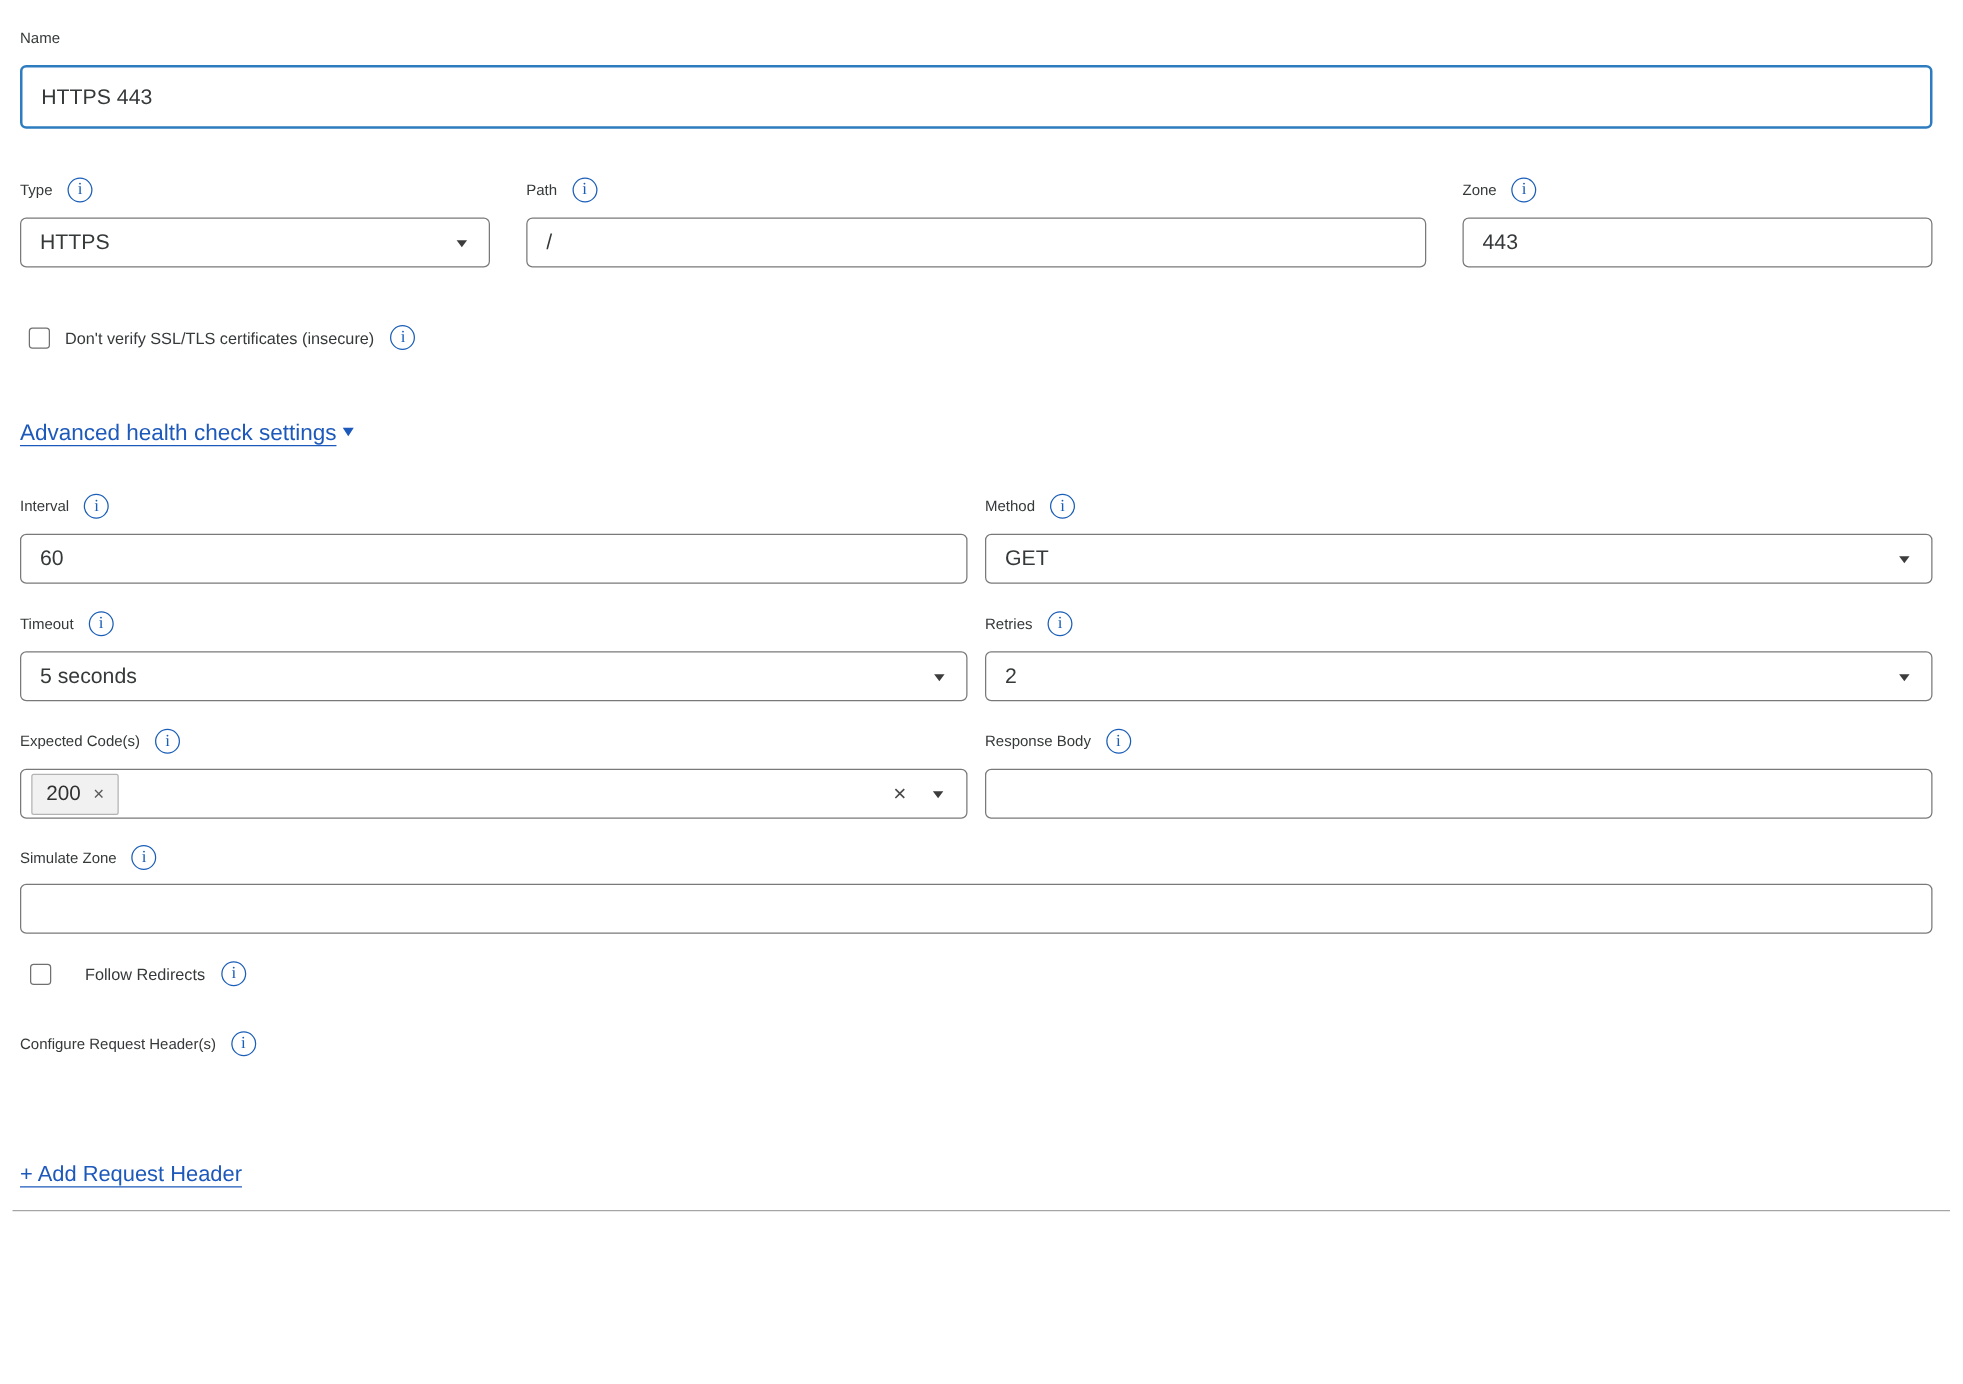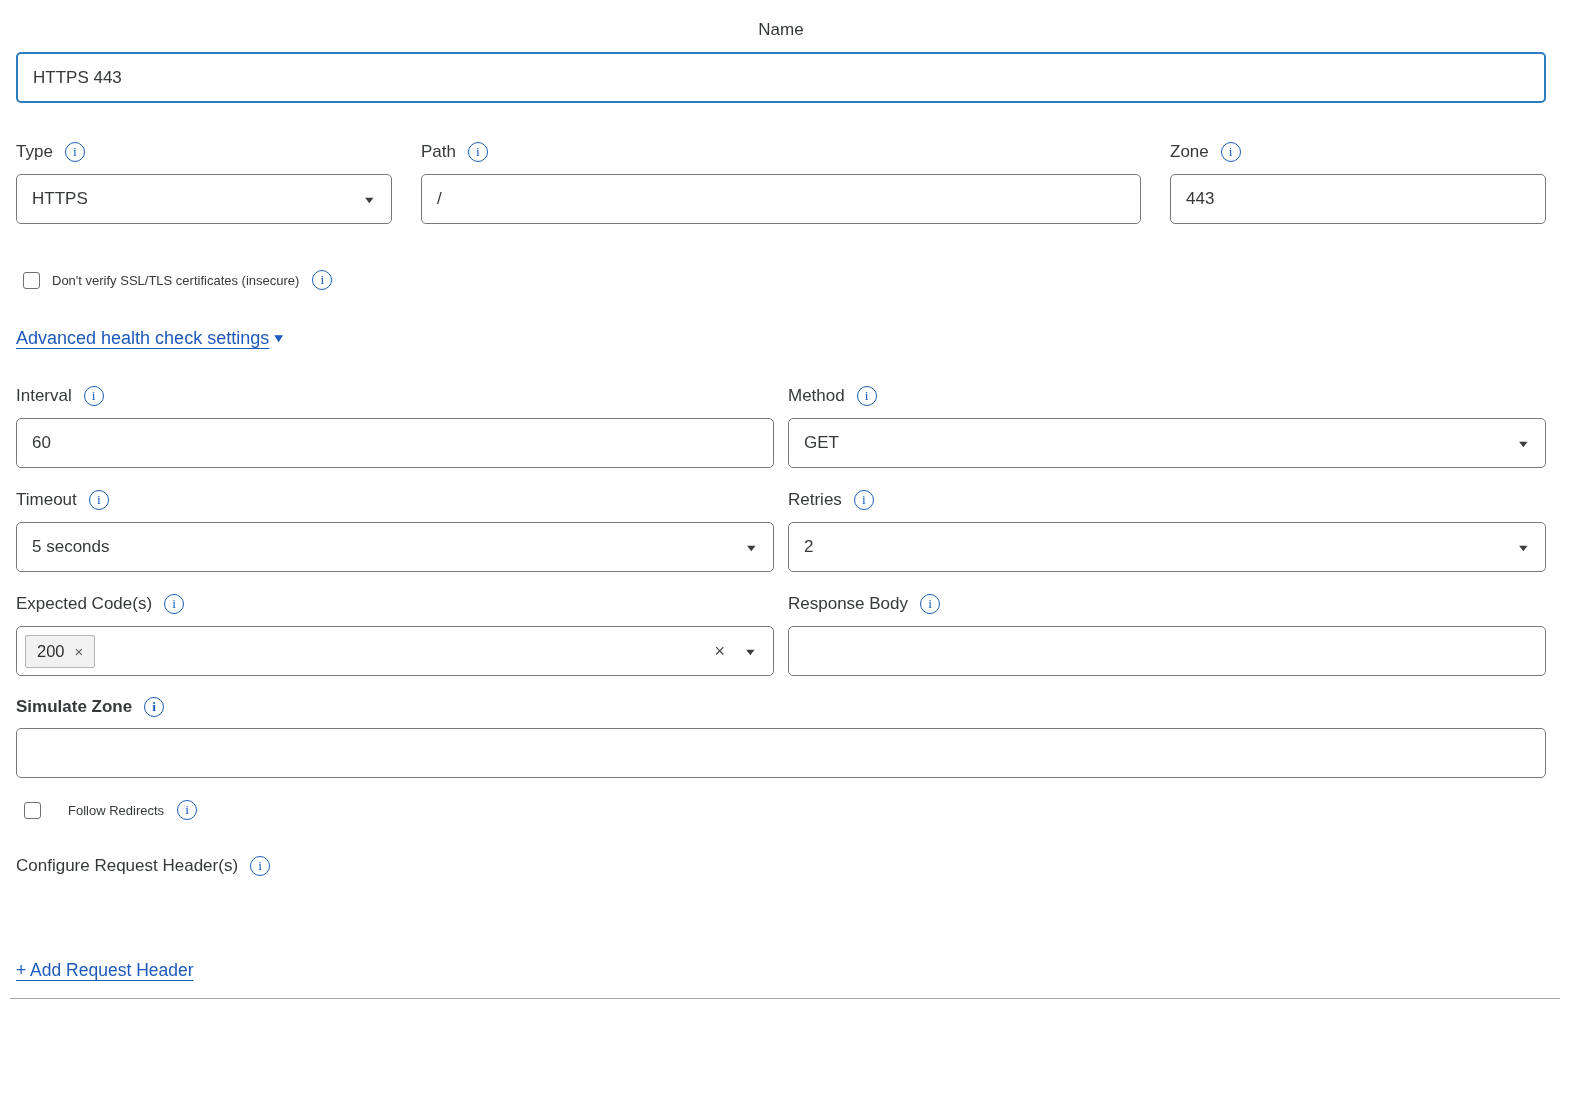--- a/index.html
+++ b/index.html
@@ -5,38 +5,38 @@
   * { box-sizing: border-box; }
   html, body { margin: 0; padding: 0; }
   body {
     width: 1570px; height: 1107px; overflow: hidden;
     background: #ffffff;
     font-family: "Liberation Sans", sans-serif;
     color: var(--text, #36393a);
   }
   .page { padding: 19px 24px 0 16px; }
 
-  .field-label { font-size: 17px; line-height: 22px; color: var(--text, #36393a); text-align: center; }
+  .field-label { font-size: 12px; line-height: 22px; color: var(--text, #36393a); }
   .label-row { display: flex; align-items: center; height: 24px; gap: 12px; }
   .label-sm { font-size: 15.5px; line-height: 20px; color: var(--text, #36393a); }
 
   .info {
     width: 20px; height: 20px; border-radius: 50%;
     border: 1.7px solid var(--accent_blue, #1a5eb8);
     display: inline-flex; align-items: center; justify-content: center;
     flex: 0 0 auto; cursor: pointer;
   }
   .info i {
     font-family: "Liberation Serif", serif; font-style: normal;
     font-size: 13.5px; line-height: 1; color: var(--accent_blue, #1a5eb8);
     transform: translateY(-0.5px);
   }
 
   .input {
-    width: 100%; height: 50px;
+    width: 100%; height: 40px;
     border: 1px solid var(--input_border, #797979); border-radius: 5px;
     background: #fff; padding: 0 15px;
     font-family: "Liberation Sans", sans-serif;
     font-size: 17px; color: var(--text, #36393a);
     outline: none; display: block;
   }
   .input.focused { border: 2px solid var(--focus_border, #2e7cc0); height: 51px; }
 
   .select {
     display: flex; align-items: center; justify-content: space-between;
@@ -52,21 +52,21 @@
   .col .input, .col .select { margin-top: 10px; }
 
   .check-row { display: flex; align-items: center; height: 24px; }
   .checkbox {
     width: 17px; height: 17px; border: 1.2px solid #707070; border-radius: 3px;
     background: #fff; flex: 0 0 auto; cursor: pointer;
   }
   .check-label { font-size: 13px; color: var(--text, #36393a); }
   .check-row .info { margin-left: 13px; }
 
-  .adv-link-row { margin-top: 33px; line-height: 26px; }
+  .adv-link-row { margin-top: 51px; line-height: 26px; }
   .adv-link { color: var(--link_blue, #1d59bb); font-size: 18px; cursor: pointer; text-decoration: none; display: inline-flex; align-items: center; }
   .adv-link .link-text { text-decoration: underline; text-underline-offset: 4px; }
   .adv-caret { font-size: 15px; color: var(--link_blue, #1d59bb); transform: scaleY(0.78); margin-left: 2px; }
 
   .multiselect {
     display: flex; align-items: center; justify-content: space-between;
     padding-left: 8px; padding-right: 16px; cursor: pointer;
   }
   .chip {
     display: inline-flex; align-items: center; height: 33px; padding: 0 11px;
@@ -89,21 +89,21 @@
   .add-link-row { margin-top: 50px; line-height: 24px; }
   .add-link {
     color: var(--link_blue, #1d59bb); font-size: 17.5px; cursor: pointer;
     text-decoration: underline; text-underline-offset: 4px;
   }
 
   .divider { border: none; border-top: 1px solid var(--divider, #a6a6a6); margin: 15px -14px 0 -6px; }
 
   .mt20 { margin-top: 20px; }
   .mt32 { margin-top: 32px; }
-  .mt19 { margin-top: 19px; font-weight: bold; }
+  .mt19 { margin-top: 19px; }
   .sim-input { margin-top: 9px; }
 </style>
 </head>
 <body>
 
 <div class="page">
 
   <div class="field-label">Name</div>
   <input class="input focused" style="margin-top: 11px;" value="HTTPS 443">
 

